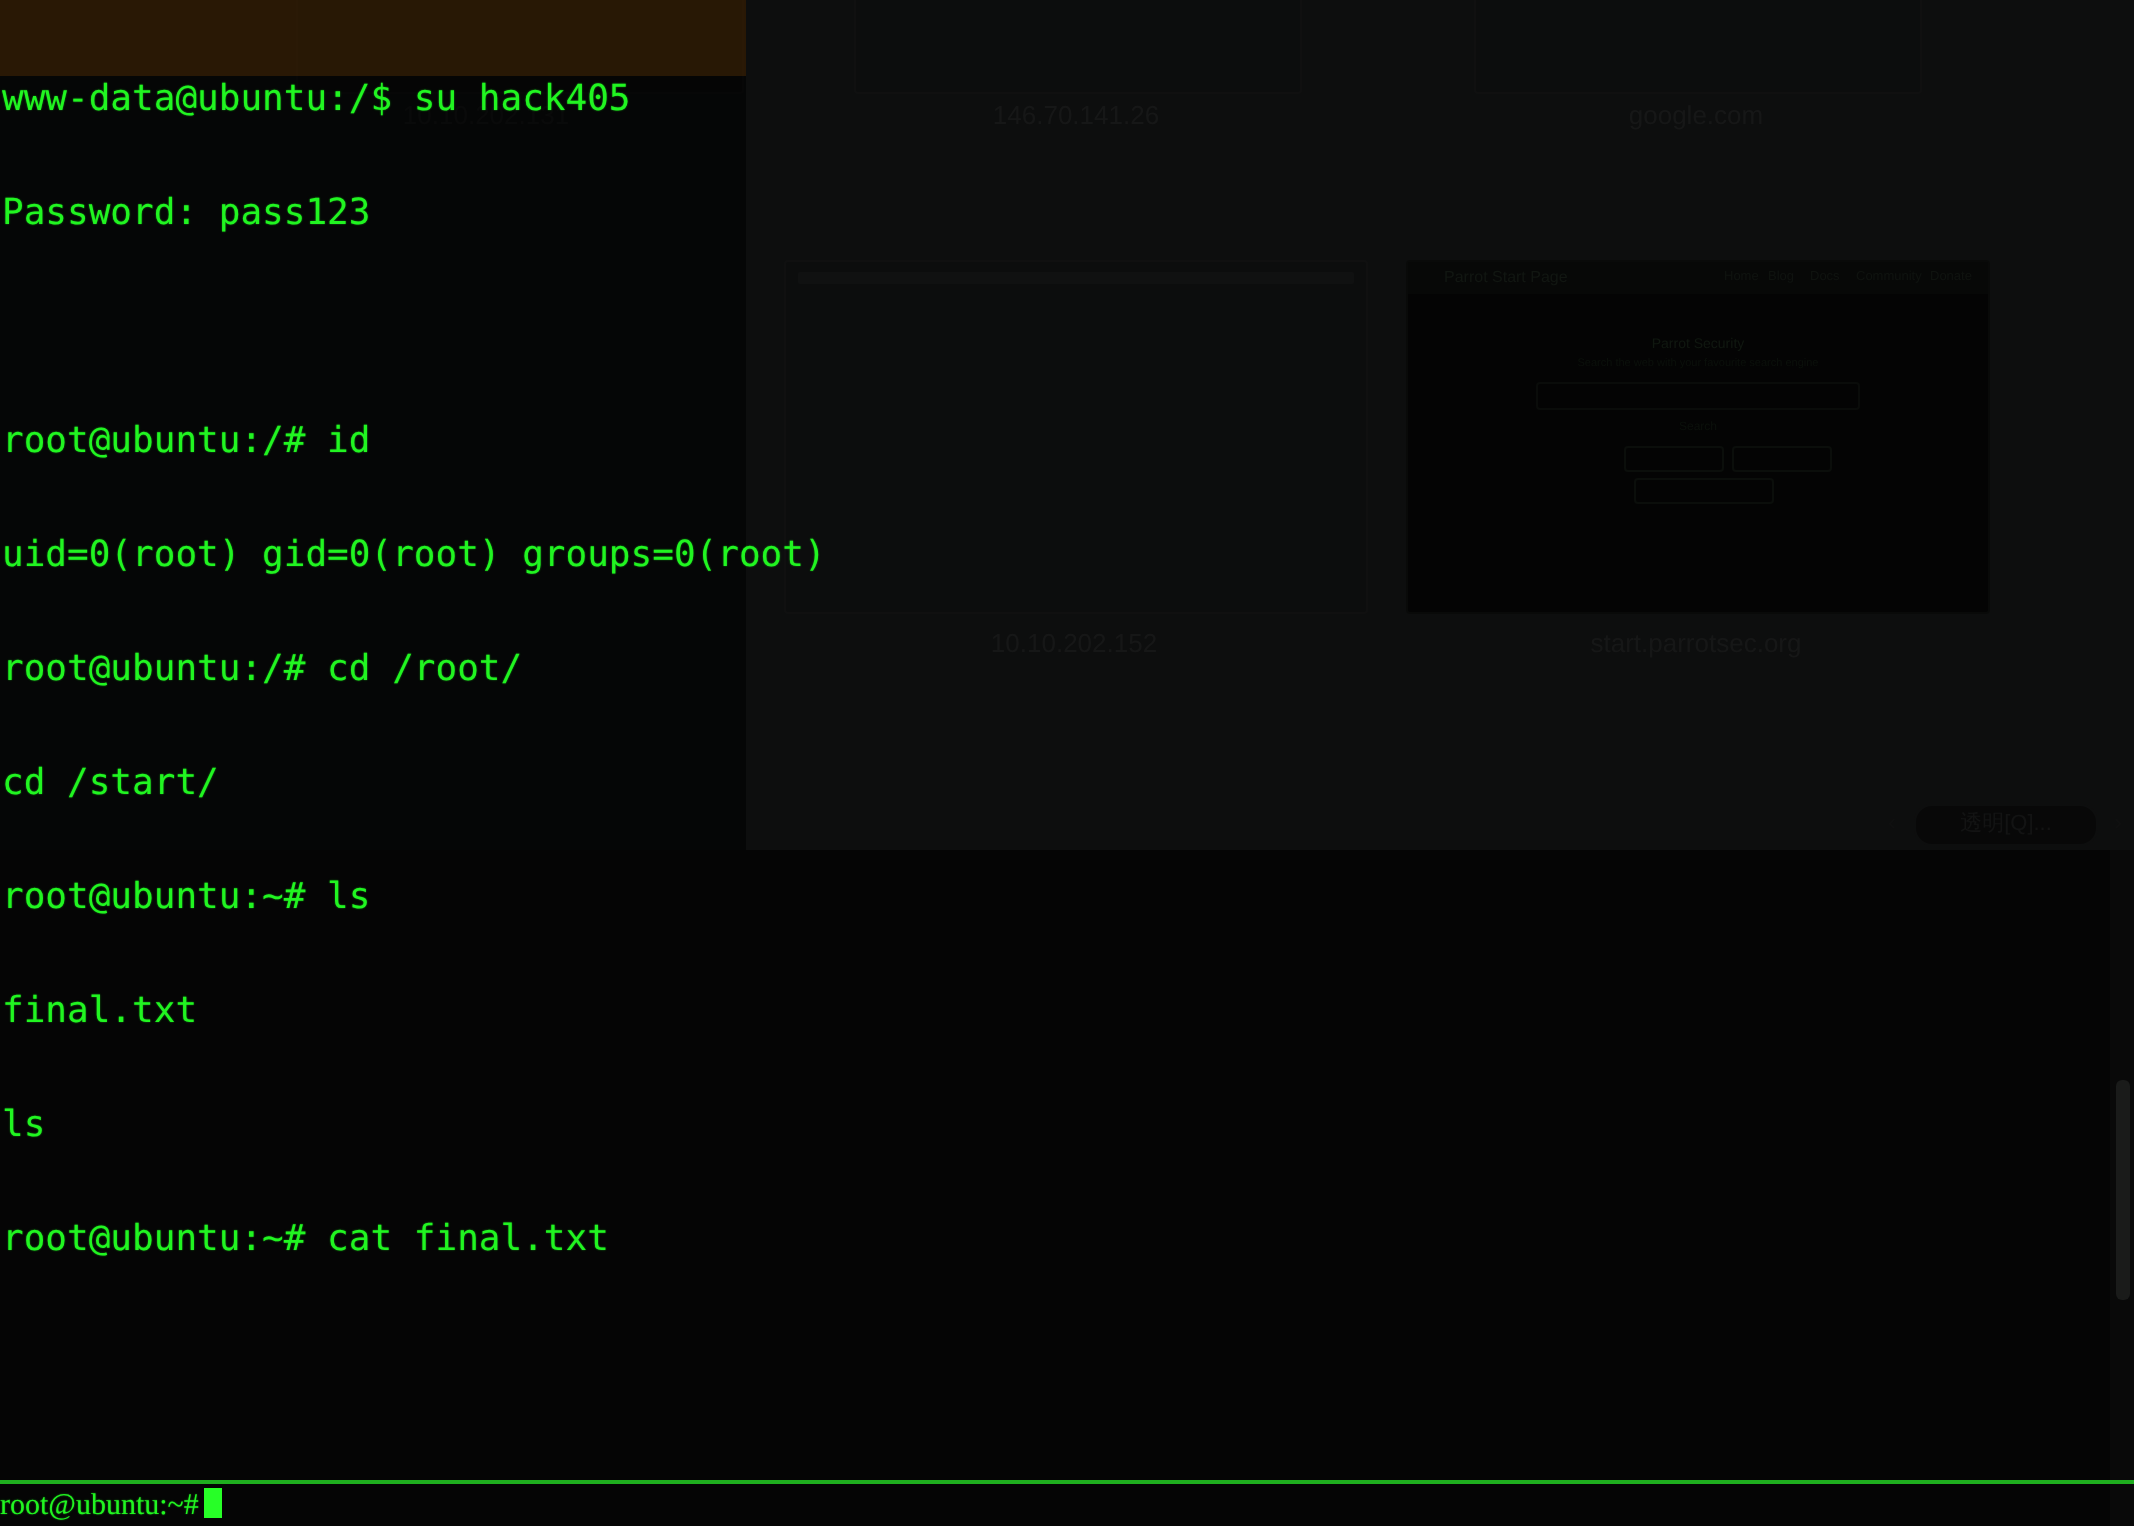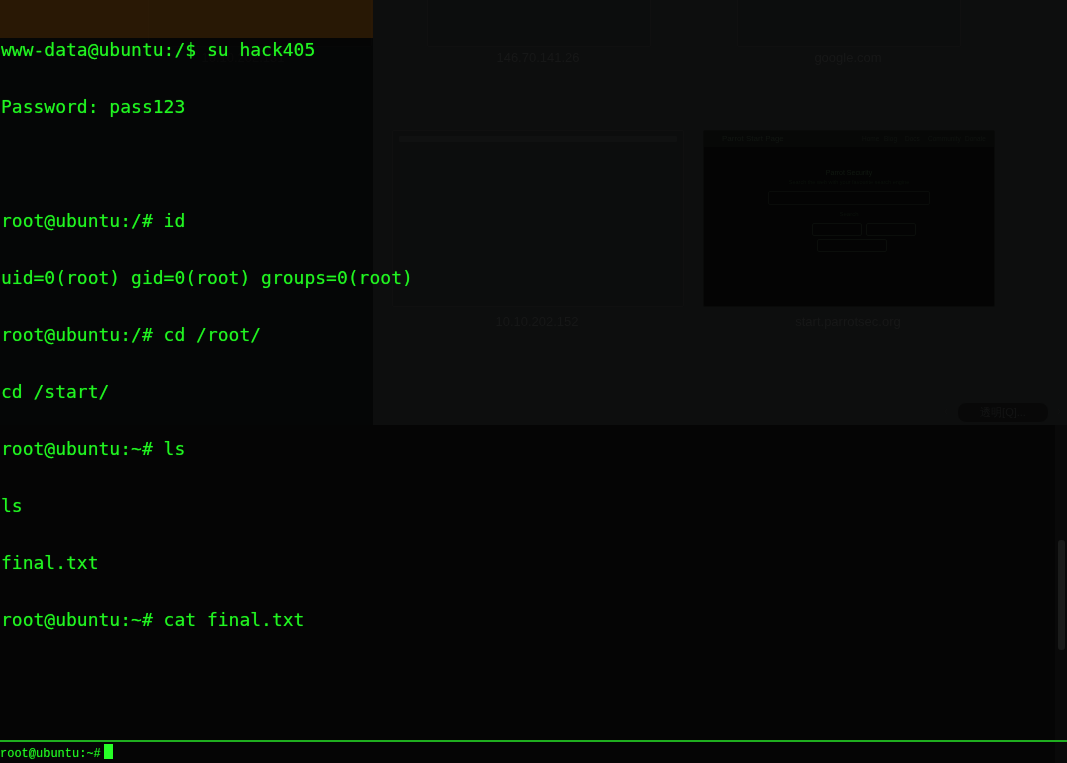--- a/index.html
+++ b/index.html
@@ -200,22 +200,22 @@
     width: 1080px;
     height: 2px;
     background: #1fae1f;
   }
   .prompt-bar {
     position: absolute;
     left: 0;
     top: 744px;
     height: 19px;
     color: #21f521;
-    font-family: Liberation Mono, monospace;
-    font-size: 12px;
+    font-family: Liberation Serif, serif;
+    font-size: 15px;
     line-height: 19px;
     white-space: pre;
     text-shadow: 0 0 1px rgba(33,245,33,0.55);
   }
   .cursor-block {
     display: inline-block;
     width: 9px;
     height: 15px;
     background: #27ff27;
     vertical-align: -2px;
@@ -307,22 +307,22 @@
 
     <div class="term-lines">
       <div class="term-line">www-data@ubuntu:/$ su hack405</div>
       <div class="term-line">Password: pass123</div>
       <div class="term-line"></div>
       <div class="term-line">root@ubuntu:/# id</div>
       <div class="term-line">uid=0(root) gid=0(root) groups=0(root)</div>
       <div class="term-line">root@ubuntu:/# cd /root/</div>
       <div class="term-line">cd /start/</div>
       <div class="term-line">root@ubuntu:~# ls</div>
+      <div class="term-line">final.txt</div>
       <div class="term-line">ls</div>
-      <div class="term-line">final.txt</div>
       <div class="term-line">root@ubuntu:~# cat final.txt</div>
       
       
       
       
       
       
       
       
       

